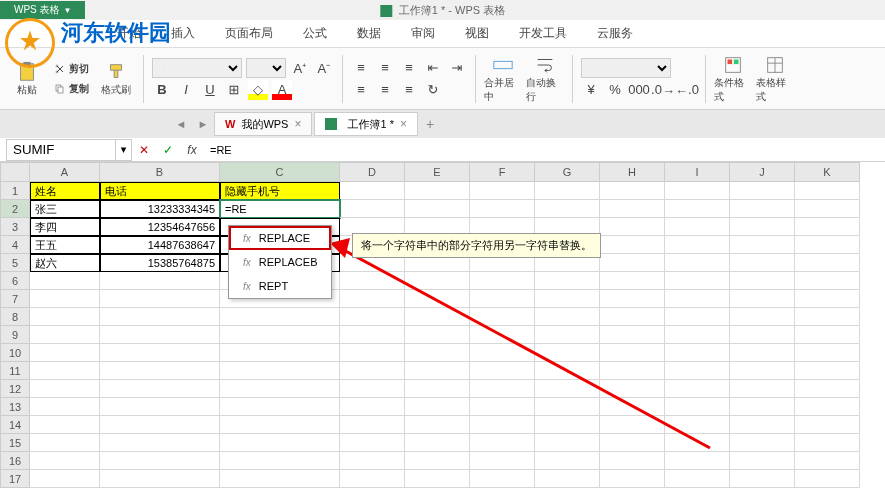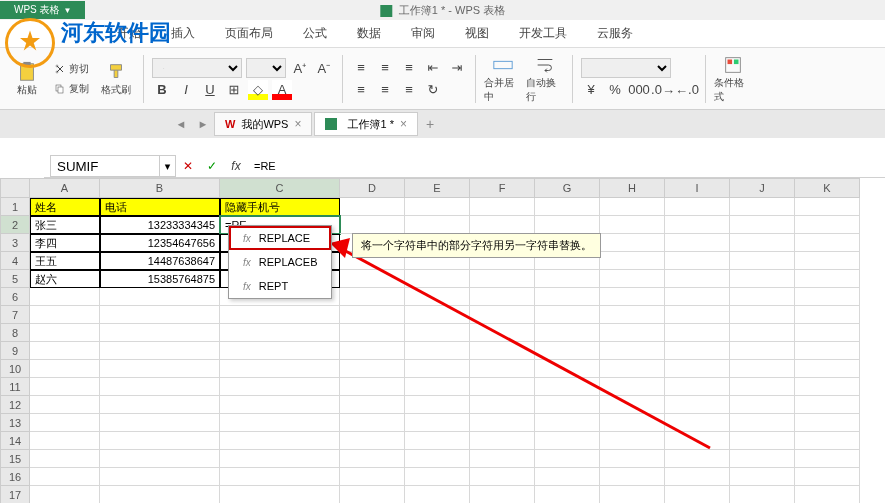--- a/index.html
+++ b/index.html
@@ -19,35 +19,35 @@
     .wm-url { font-size: 14px; color: #2d8b57; font-weight: bold; margin-top: 2px; margin-left:4px; }
     
     .menubar { height: 28px; display: flex; align-items: center; padding-left: 102px; font-size: 12px; color: #444; border-bottom: 1px solid #ddd; }
     .menu-item { padding: 0 15px; cursor: pointer; height: 100%; display: flex; align-items: center; }
     .menu-item.active { background: #fff; }
     
     .ribbon { height: 62px; background: #fafafa; display: flex; align-items: center; padding: 4px 8px; border-bottom: 1px solid #d0d0d0; gap: 4px; }
     .ribbon-group { display: flex; flex-direction: column; gap: 2px; }
     .ribbon-btn-lg { width: 38px; height: 52px; display: flex; flex-direction: column; align-items: center; justify-content: center; font-size: 10px; cursor: pointer; color: #444; }
     .ribbon-btn-lg svg { width: 22px; height: 22px; }
-    .ribbon-btn-sm { display: flex; align-items: center; height: 18px; padding: 0 4px; font-size: 10px; cursor: pointer; color: #444; gap: 3px; }
+    .ribbon-btn-sm { display: flex; align-items: center; height: 18px; padding: 0 4px; font-size: 10px; cursor: pointer; color: #444; gap: 3px; font-weight: bold; }
     .ribbon-btn-sm svg { width: 12px; height: 12px; }
     .ribbon-sep { width: 1px; height: 48px; background: #d0d0d0; margin: 0 4px; }
     .font-select { height: 20px; font-size: 11px; padding: 8px 2px; border: 1px solid #ccc; }
     .font-row { display: flex; gap: 4px; }
     .fmt-btn { width: 20px; height: 20px; display: flex; align-items: center; justify-content: center; font-size: 13px; cursor: pointer; color: #444; }
     
     .doctabs { height: 28px; display: flex; align-items: center; background: #e8e8e8; padding-left: 170px; font-size: 11px; }
     .nav-arrow { width: 18px; height: 18px; display: flex; align-items: center; justify-content: center; margin: 0 2px; cursor: pointer; color: #888; }
     .doctab { height: 24px; padding: 0 10px; display: flex; align-items: center; background: #fff; border: 1px solid #ccc; margin-right: 2px; cursor: pointer; gap: 6px; }
     .doctab.wps { background: #fafafa; }
     .doctab-close { font-size: 12px; color: #888; }
     .doctab-add { font-size: 14px; color: #888; margin-left: 6px; cursor: pointer; }
     
-    .formula-bar { height: 40px; display: flex; align-items: flex-end; border-bottom: 1px solid #d0d0d0; font-size: 11px; margin-left: 44px; }
+    .formula-bar { height: 24px; display: flex; align-items: center; border-bottom: 1px solid #d0d0d0; font-size: 11px; }
     .namebox { width: 110px; height: 22px; padding: 0 6px; border: 1px solid #ccc; margin-left: 6px; background: #fff; }
     .namebox-dd { width: 16px; height: 22px; border: 1px solid #ccc; border-left: none; display: flex; align-items: center; justify-content: center; cursor: pointer; }
     .fb-btn { width: 24px; height: 22px; display: flex; align-items: center; justify-content: center; cursor: pointer; font-size: 12px; }
     .fb-cancel { color: #c00; }
     .fb-confirm { color: #090; }
     .fb-fx { font-style: italic; color: #444; }
     .formula-input { flex: 1; height: 22px; padding: 0 6px; border: none; font-size: 11px; outline: none; }
     
     .grid-area { position: relative; overflow: hidden; }
     .col-headers { display: flex; height: 20px; }
@@ -203,20 +203,28 @@
     </div>
   </div>
   <div class="ribbon-sep"></div>
   <div class="ribbon-btn-lg">
     <svg viewBox="0 0 24 24">
         <rect x="4" y="4" width="16" height="16" fill="none" stroke="#888"></rect>
         <rect x="6" y="6" width="5" height="5" fill="#e74c3c"></rect>
         <rect x="13" y="6" width="5" height="5" fill="#2ecc71"></rect>
       </svg>
     <span>条件格式</span>
+  </div>
+  <div class="ribbon-btn-lg">
+    <svg viewBox="0 0 24 24">
+        <rect x="4" y="4" width="16" height="16" fill="none" stroke="#888"></rect>
+        <line x1="4" y1="10" x2="20" y2="10" stroke="#888"></line>
+        <line x1="12" y1="4" x2="12" y2="20" stroke="#888"></line>
+      </svg>
+    <span>表格样式</span>
   </div>
 </div>
 
 <div class="doctabs">
   <div class="nav-arrow">◄</div>
   <div class="nav-arrow">►</div>
   <div class="doctab wps">
     <span style="color:#c00;font-weight:bold">W</span>
     <span>我的WPS</span>
     <span class="doctab-close">×</span>

